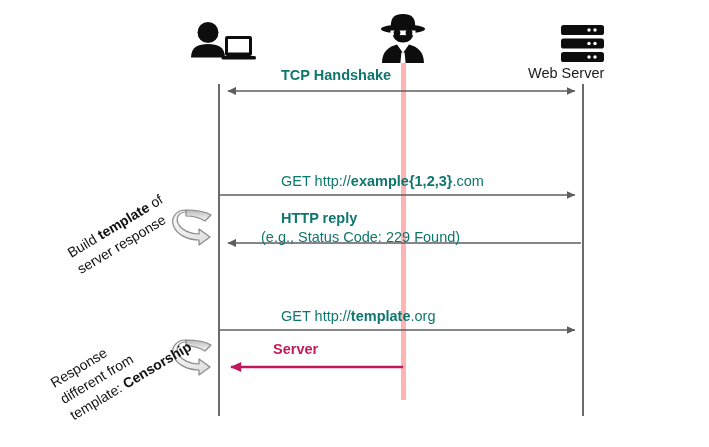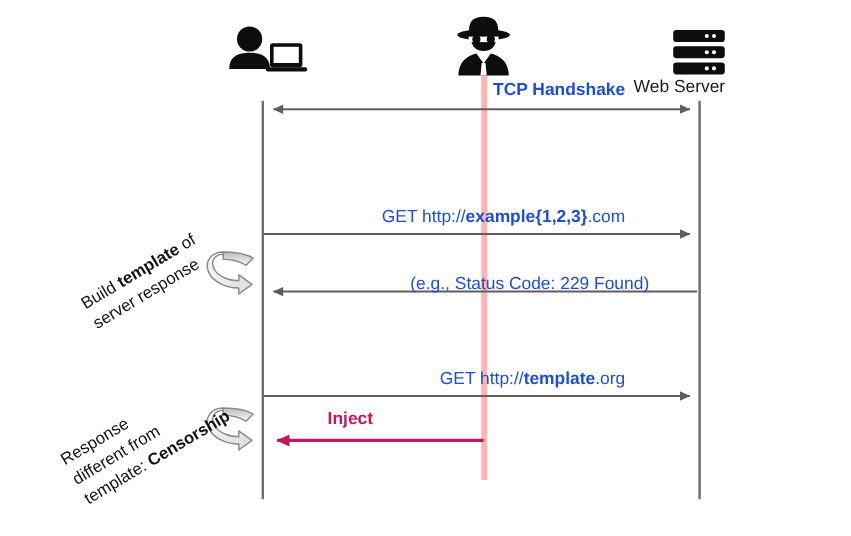--- a/index.html
+++ b/index.html
@@ -36,24 +36,24 @@
     font-size: 14.5px;
     color: #1a1a1a;
     line-height: 19px;
     white-space: nowrap;
   }
 
   
   .msg-label {
     position: absolute;
     font-size: 14.5px;
-    color: #1d4ed8;
+    color: #0f766e;
     line-height: 19px;
     white-space: nowrap;
-    text-align: right;
+    text-align: left;
   }
   .msg-label b { font-weight: bold; }
   .bold-label {
     font-weight: bold;
   }
   .inject-label {
     position: absolute;
     font-size: 14.5px;
     font-weight: bold;
     white-space: nowrap;
@@ -191,30 +191,33 @@
   </div>
 
   <div class="msg-label bold-label" style="left:281px; top:66px; width:240px;">
     <span>TCP Handshake</span>
   </div>
 
   <div class="msg-label" style="left:281px; top:172px; width:240px;">
     <span>GET http://</span><b>example{1,2,3}</b><span>.com</span>
   </div>
 
+  <div class="msg-label bold-label" style="left:281px; top:209px; width:240px;">
+    <span>HTTP reply</span>
+  </div>
   <div class="msg-label" style="left:261px; top:228px; width:280px;">
     <span>(e.g., Status Code: 229 Found)</span>
   </div>
 
   <div class="msg-label" style="left:281px; top:307px; width:240px;">
     <span>GET http://</span><b>template</b><span>.org</span>
   </div>
 
   <div class="inject-label" style="left:273px; top:341px; color:#c2185b;">
-    <span>Inject</span>
+    <span>Server</span>
   </div>
 
   <div class="rot-note" style="left:64px; top:246px; transform: rotate(-31deg);">
     <div>
       <span>Build </span><b>template</b><span> of</span>
     </div>
     <div>server response</div>
   </div>
 
   <div class="rot-note" style="left:47px; top:376px; transform: rotate(-31deg);">

